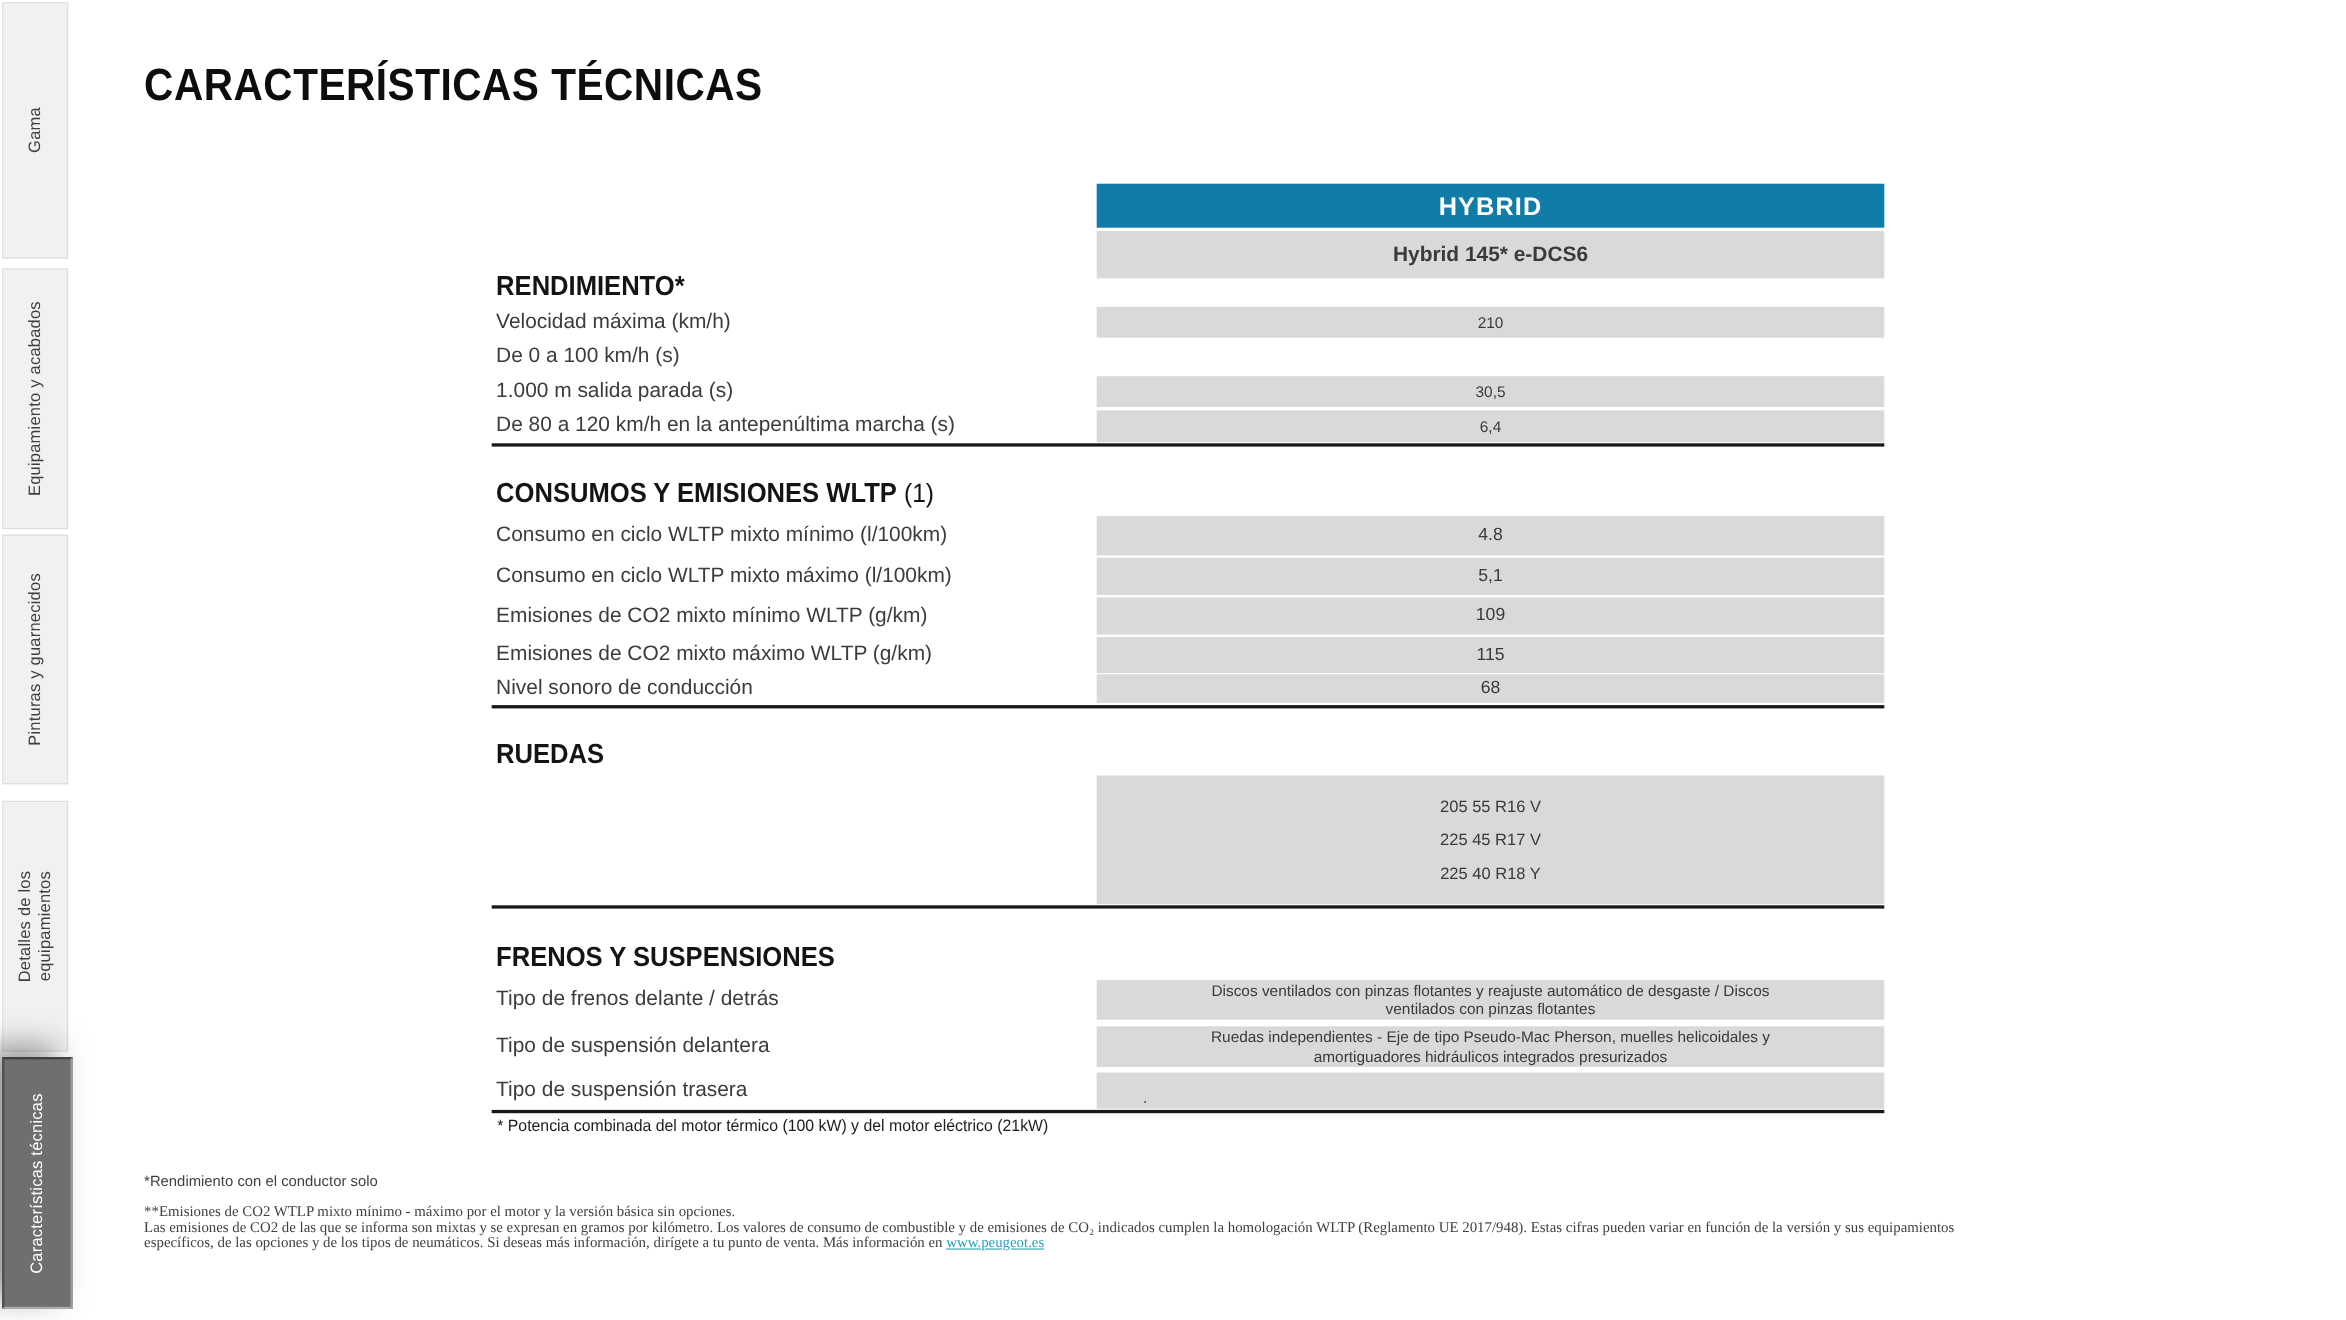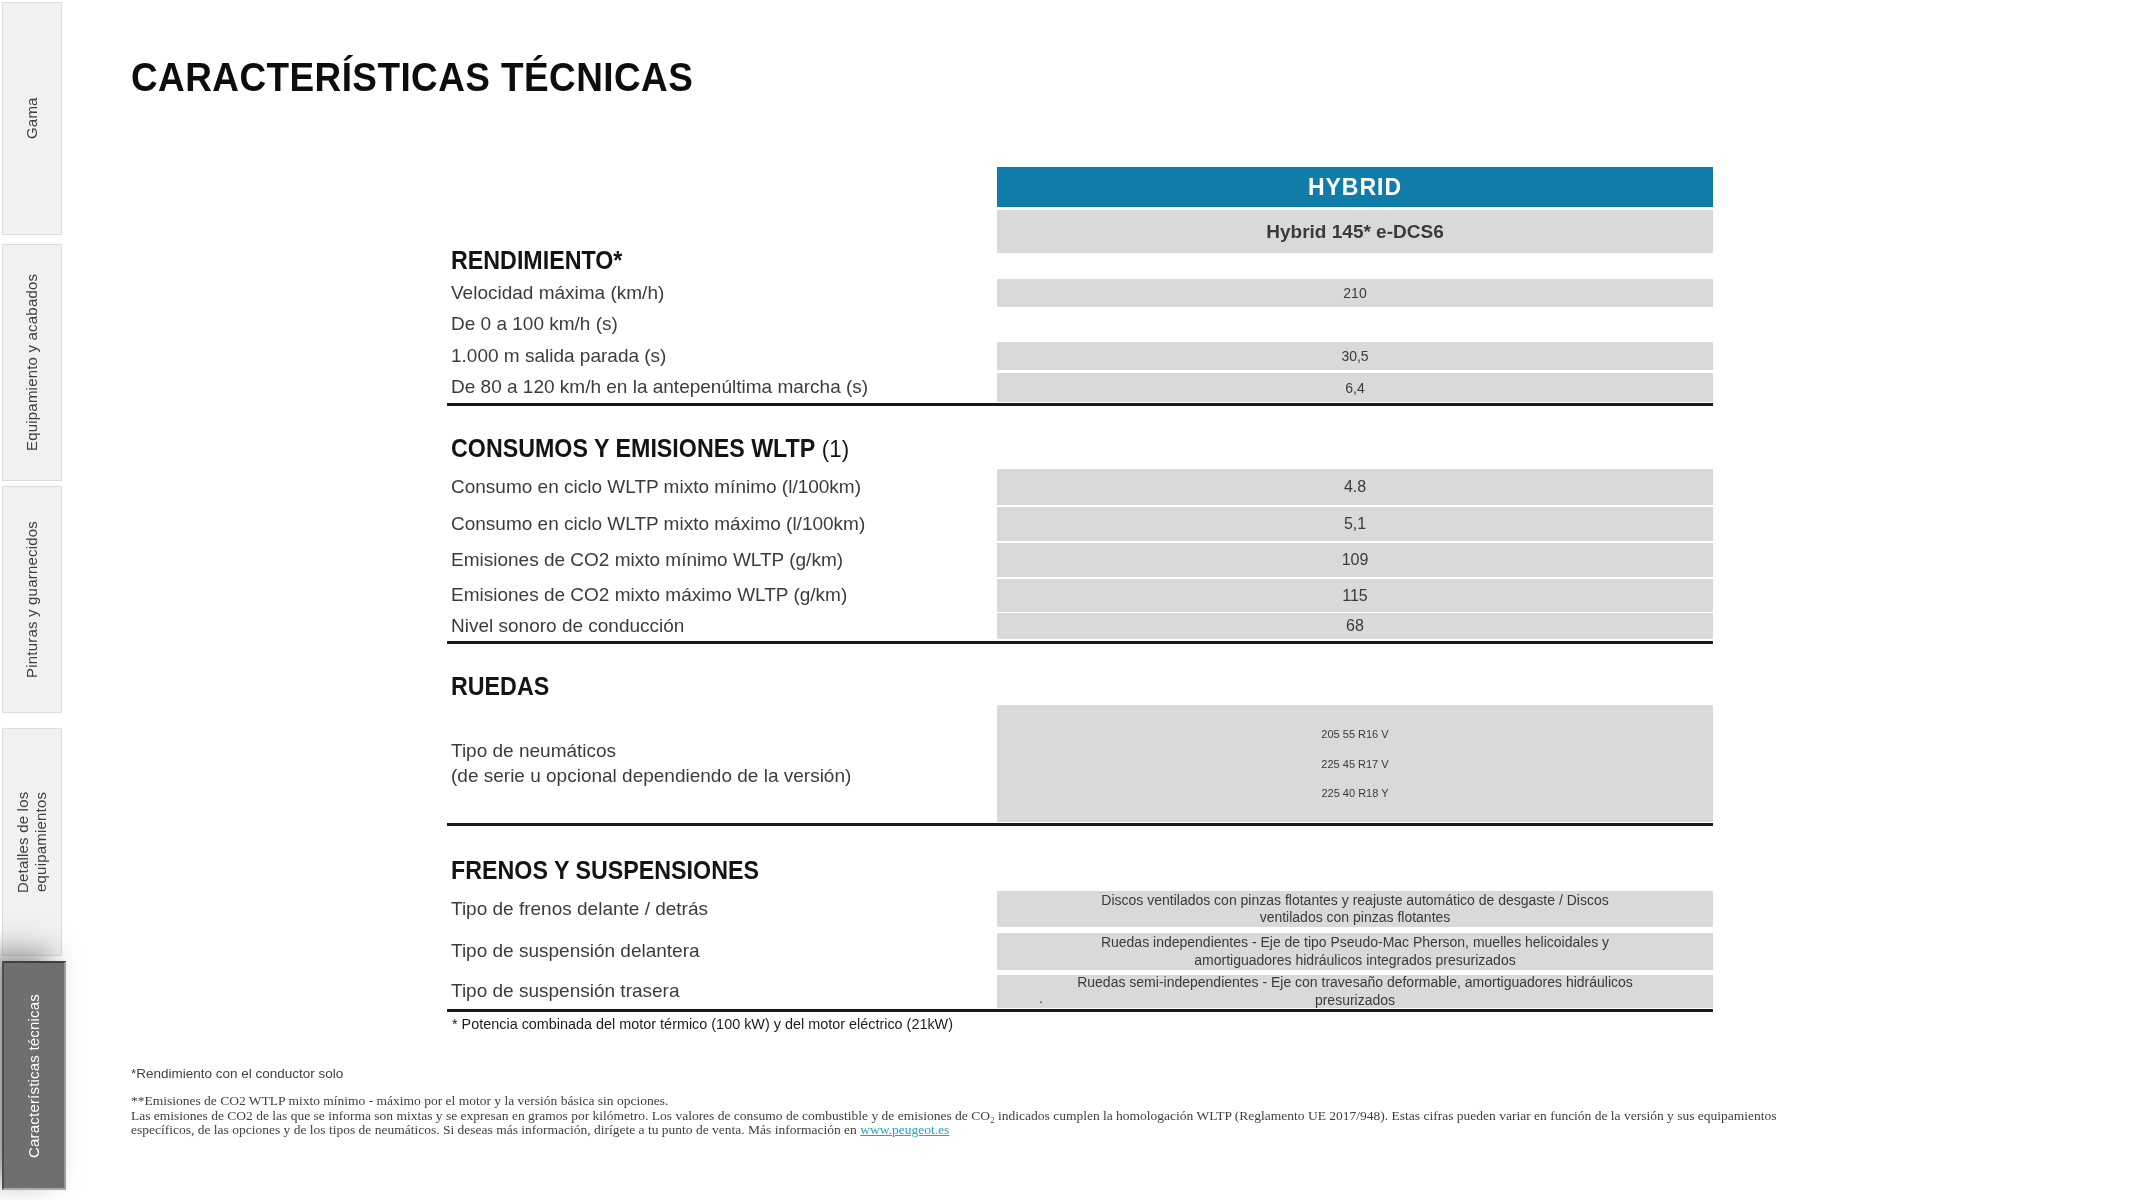--- a/index.html
+++ b/index.html
@@ -54,21 +54,21 @@
     position:absolute;left:546px;width:716px;top:0;bottom:0;
     background:var(--rowgray);
     display:flex;align-items:center;justify-content:center;
   }
   .val{color:#3A3A3A;text-align:center;}
   .v14{font-size:14px;} .v16{font-size:16px;}
   .cell .lines{line-height:1.25;text-align:center;}
   .stray{position:absolute;left:42px;bottom:2px;font-size:14px;color:#3A3A3A;}
   
   .tire-cell{flex-direction:column;justify-content:space-evenly;padding:6px 0;box-sizing:border-box;}
-  .tire-cell div{font-size:11px;color:#3A3A3A;}
+  .tire-cell div{font-size:15px;color:#3A3A3A;}
   .lbl.two-line{flex-direction:column;align-items:flex-start;justify-content:center;}
   
   .thick-line{position:absolute;left:447px;width:1266px;height:3px;background:var(--divider);}
   
   .tbl-footnote{
     position:absolute;left:452px;top:1015px;font-size:15px;color:#1c1c1c;
     transform:scaleX(.96);transform-origin:left top;white-space:nowrap;
   }
   .foot-note1{position:absolute;left:131px;top:1066px;font-size:13.5px;color:#3F3F3F;}
   .foot-block{position:absolute;left:131px;top:1094px;width:1995px;font-size:13.5px;color:#3F3F3F;line-height:14.6px;}
@@ -162,24 +162,20 @@
   <div class="lbl">Nivel sonoro de conducción</div>
   <div class="cell">
       <span class="val v16">68</span>
     </div>
 </div>
 <div class="thick-line" style="top:641px"></div>
 
 <div class="sec-title" style="top:672px">RUEDAS</div>
 
 <div class="srow" style="top:705px;height:117px">
-  <div class="lbl two-line">
-    <span>Tipo de neumáticos</span>
-    <span>(de serie u opcional dependiendo de la versión)</span>
-  </div>
   <div class="cell tire-cell">
     <div>205 55 R16 V</div>
     <div>225 45 R17 V</div>
     <div>225 40 R18 Y</div>
   </div>
 </div>
 <div class="thick-line" style="top:823px"></div>
 
 <div class="sec-title" style="top:856px">FRENOS Y SUSPENSIONES</div>
 
@@ -195,23 +191,20 @@
   <div class="lbl">Tipo de suspensión delantera</div>
   <div class="cell">
     <div class="lines v14 val">
       <span>Ruedas independientes - Eje de tipo Pseudo-Mac Pherson, muelles helicoidales y</span><br><span>amortiguadores hidráulicos integrados presurizados</span>
     </div>
   </div>
 </div>
 <div class="srow" style="top:975px;height:33px">
   <div class="lbl">Tipo de suspensión trasera</div>
   <div class="cell">
-    <div class="lines v14 val">
-      <span>Ruedas semi-independientes - Eje con travesaño deformable, amortiguadores hidráulicos</span><br><span>presurizados</span>
-    </div>
     <span class="stray">.</span>
   </div>
 </div>
 <div class="thick-line" style="top:1009px"></div>
 
 <div class="tbl-footnote">* Potencia combinada del motor térmico (100 kW) y del motor eléctrico (21kW)</div>
 
 <div class="foot-note1">*Rendimiento con el conductor solo</div>
 <div class="foot-block">
   <div>**Emisiones de CO2 WTLP mixto mínimo - máximo por el motor y la versión básica sin opciones.</div>

